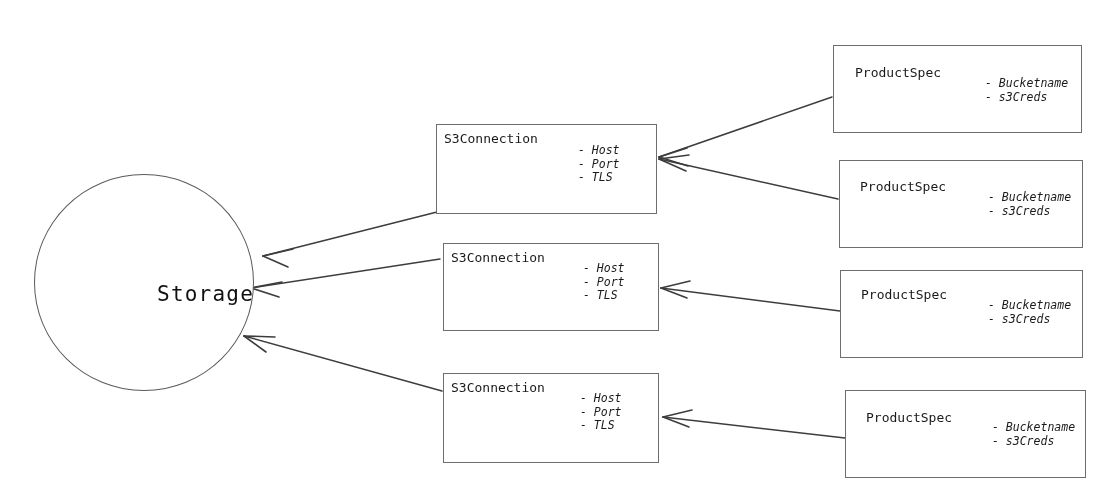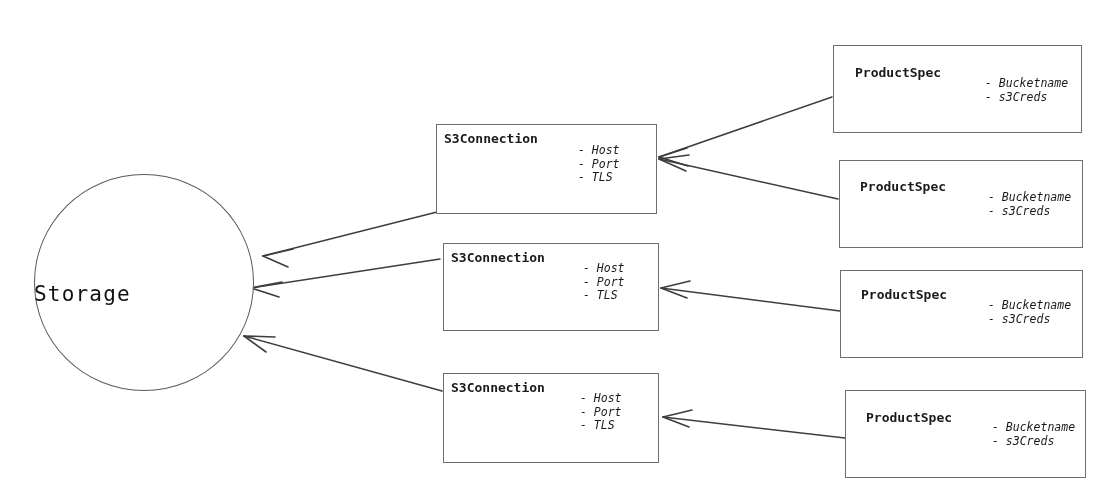--- a/index.html
+++ b/index.html
@@ -32,21 +32,20 @@
     border: 1.6px solid #6e6e6e;
     background: #ffffff;
   }
   .node-title {
     position: absolute;
     font-size: 13px;
     line-height: 14px;
     color: #1a1a1a;
     letter-spacing: 0px;
     white-space: nowrap;
-    font-weight: bold;
   }
   .node-attrs {
     position: absolute;
     font-size: 11.5px;
     line-height: 13.5px;
     color: #1a1a1a;
     white-space: nowrap;
   }
   .node-attrs div {
     white-space: nowrap;
@@ -59,21 +58,21 @@
     border-radius: 50%;
     background: #ffffff;
   }
   .circle-label {
     position: absolute;
     font-size: 21px;
     line-height: 22px;
     color: #111111;
     letter-spacing: 1.2px;
     white-space: nowrap;
-    text-align: left;
+    text-align: right;
   }
 </style>
 </head>
 <body>
 
 <div id="canvas">
 
   <svg id="edges" viewBox="0 0 1119 493" width="1119" height="493" xmlns="http://www.w3.org/2000/svg">
 
     <g>

